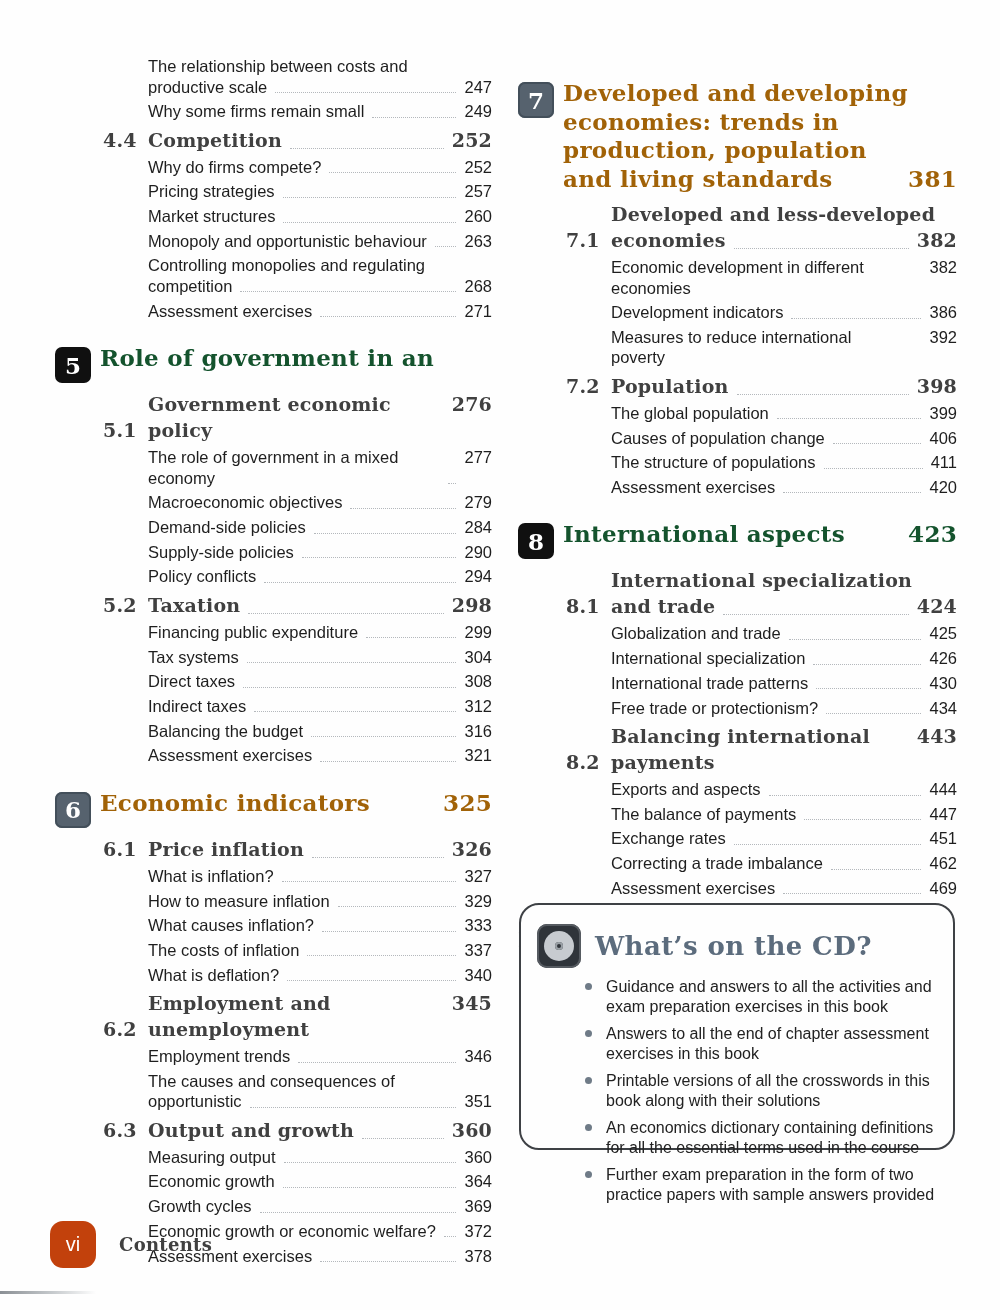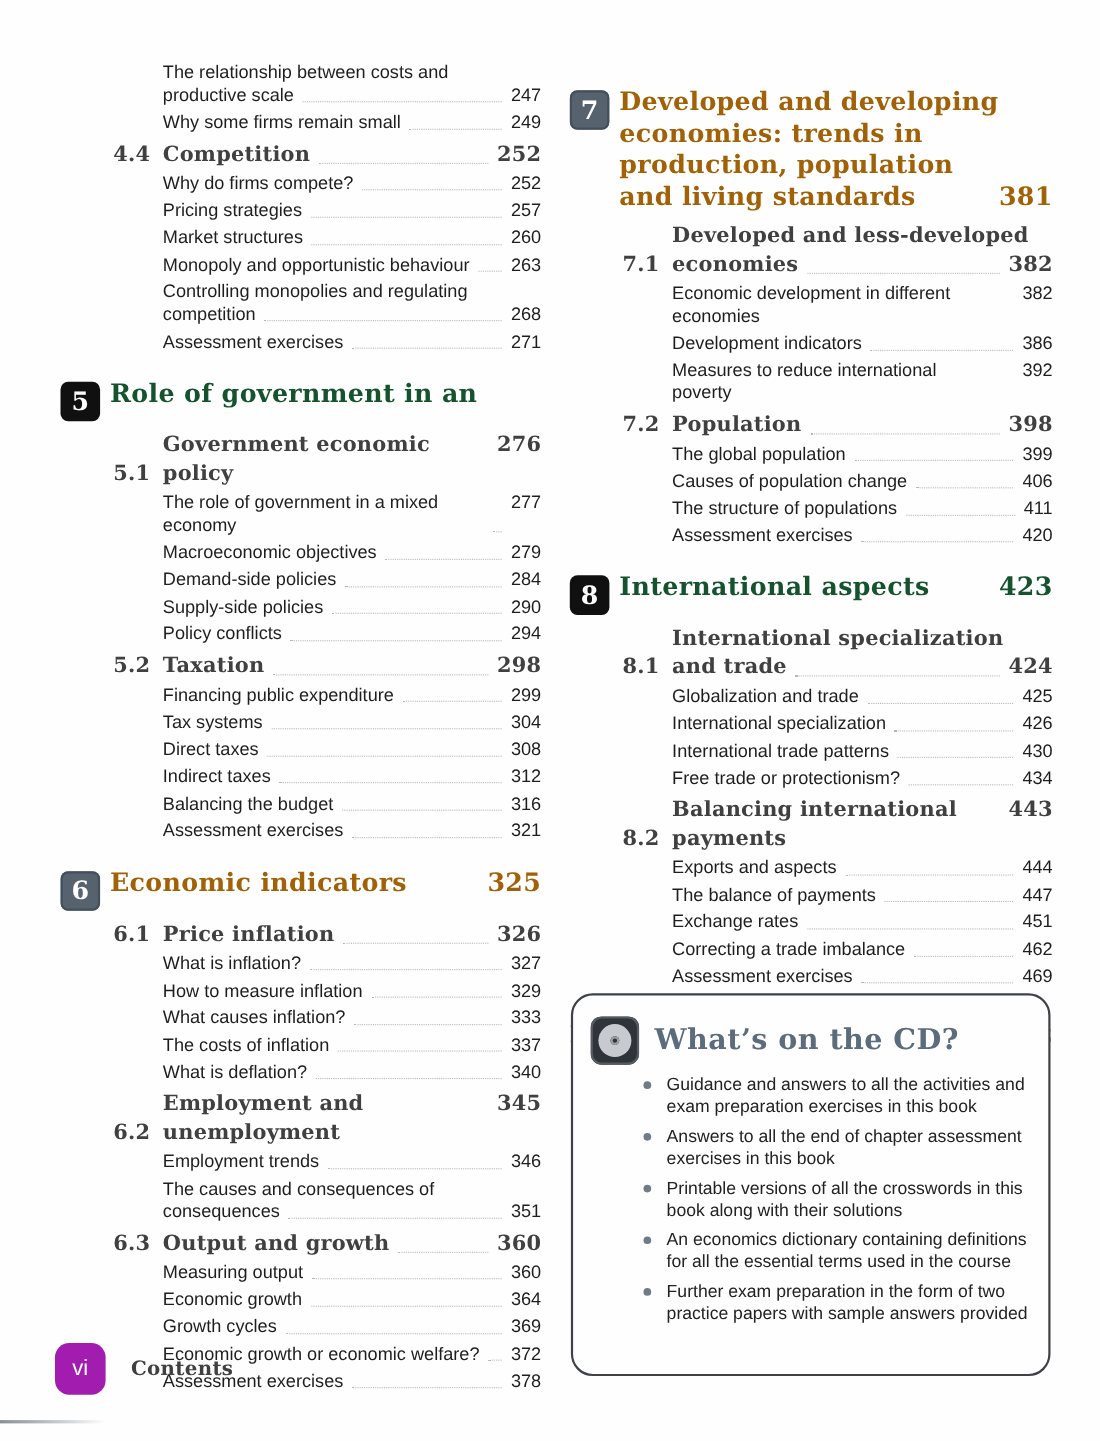--- a/index.html
+++ b/index.html
@@ -57,21 +57,21 @@
 
   
   .index{
     display:flex;align-items:baseline;margin-top:30px;
     font-family:"DejaVu Serif",serif;font-weight:bold;
     font-size:20.5px;color:#141414;letter-spacing:.3px;
   }
 
   
   .cdbox{
-    position:absolute;left:519px;top:903px;width:436px;height:348px;
+    position:absolute;left:519px;top:903px;width:436px;height:247px;
     box-sizing:border-box;border:2px solid #3e4145;border-radius:20px;
     padding:19px 12px 0 16px;background:#fefefe;
   }
   .cdhead{display:flex;align-items:center;}
   .cdicon{
     width:44px;height:44px;border-radius:10px;background:#2f343a;flex:none;
     display:flex;align-items:center;justify-content:center;
     box-shadow:inset 0 0 0 2px #565b61;
   }
   .cddisc{width:30px;height:30px;border-radius:50%;background:#c7cbd0;position:relative;}
@@ -84,21 +84,21 @@
     font-size:26px;color:#5c6c7d;letter-spacing:.4px;
   }
   .cditems{margin-top:9px;padding-left:48px;}
   .cditem{display:flex;margin-bottom:8px;}
   .bullet{width:7px;height:7px;border-radius:50%;background:#6f7b87;flex:none;margin-top:6px;}
   .cditem .txt{margin-left:14px;font-size:16px;line-height:19.5px;color:#222222;}
 
   
   .footer{position:absolute;left:50px;top:1221px;display:flex;align-items:center;}
   .folio{
-    width:46px;height:47px;border-radius:13px;background:#a21caf;color:#ffffff;
+    width:46px;height:47px;border-radius:13px;background:#c2410c;color:#ffffff;
     font-size:20px;display:flex;align-items:center;justify-content:center;
   }
   .foliolabel{
     margin-left:23px;font-family:"DejaVu Serif",serif;font-weight:bold;
     font-size:18px;color:#404040;letter-spacing:.3px;
   }
 
   
   .artifact{
     position:absolute;left:0;top:1291px;width:96px;height:2.5px;
@@ -352,21 +352,21 @@
       <div class="sub">
         <div class="line">
           <span class="lbl">Employment trends</span>
           <span class="lead"></span>
           <span class="pg">346</span>
         </div>
       </div>
       <div class="sub">
         <div class="plain"><span>The causes and consequences of</span></div>
         <div class="line">
-          <span class="lbl">consequences</span>
+          <span class="lbl">opportunistic</span>
           <span class="lead"></span>
           <span class="pg">351</span>
         </div>
       </div>
       <div class="section">
         <span class="num">6.3</span>
         <div class="body">
           <div class="line">
             <span class="lbl">Output and growth</span>
             <span class="lead"></span>

